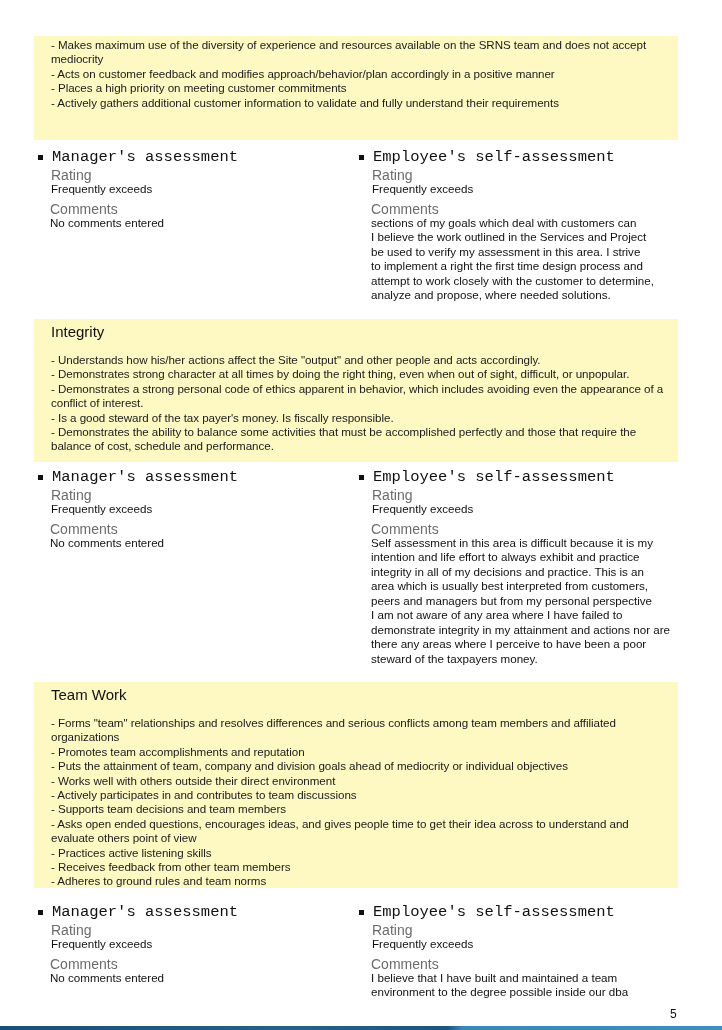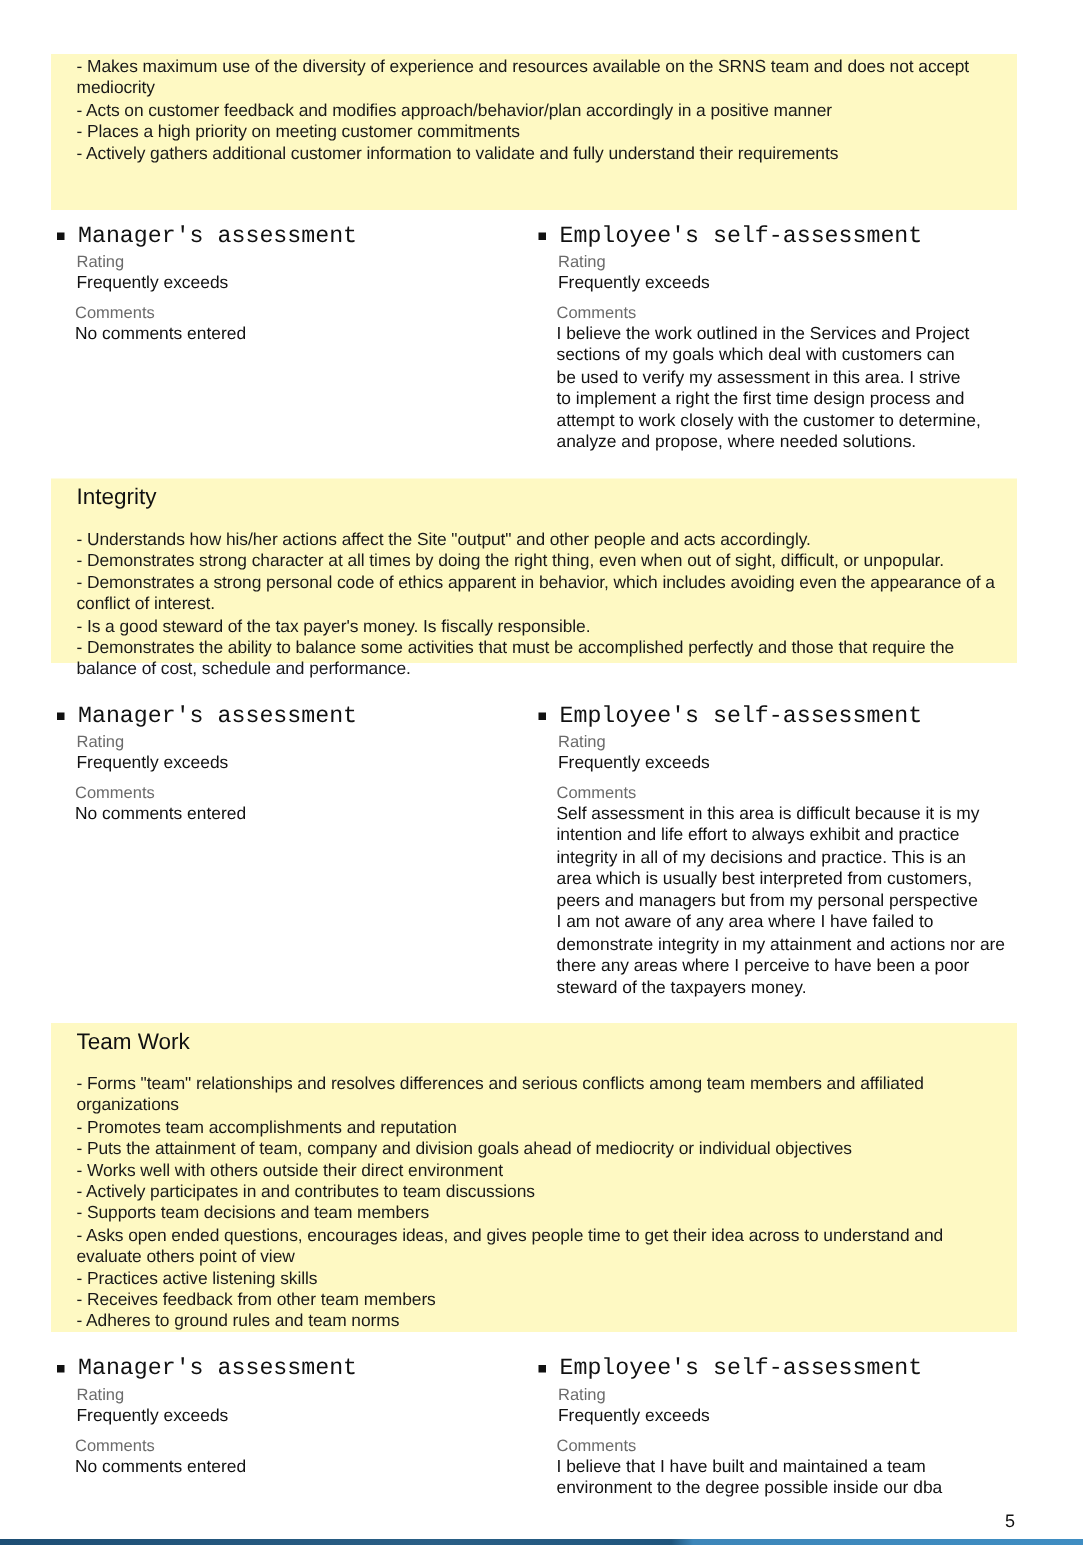--- a/index.html
+++ b/index.html
@@ -50,21 +50,21 @@
     }
     .bullet {
       display: inline-block;
       width: 5px;
       height: 5px;
       background: #111;
       margin-right: 9px;
       margin-left: 1px;
     }
     .field-label {
-      font-size: 11px;
+      font-size: 14px;
       color: #6b6b6b;
       line-height: 14px;
       margin-top: 2px;
       padding-left: 14px;
     }
     .field-value {
       font-size: 11.6px;
       color: #111;
       line-height: 14.5px;
       padding-left: 14px;
@@ -113,30 +113,30 @@
 
 <div class="assess" style="left:358px; top:148px;">
   <div class="assess-head">
     <span class="bullet"></span>
     <span>Employee's self-assessment</span>
   </div>
   <div class="field-label">Rating</div>
   <div class="field-value">Frequently exceeds</div>
   <div class="field-label comments">Comments</div>
   <div class="field-value comments-text">
+    <div>sections of my goals which deal with customers can</div>
     <div>I believe the work outlined in the Services and Project</div>
-    <div>sections of my goals which deal with customers can</div>
     <div>be used to verify my assessment in this area. I strive</div>
     <div>to implement a right the first time design process and</div>
     <div>attempt to work closely with the customer to determine,</div>
     <div>analyze and propose, where needed solutions.</div>
   </div>
 </div>
 
-<div class="panel" style="top:319px; height:123px;">
+<div class="panel" style="top:319px; height:143px;">
   <div class="panel-title">Integrity</div>
   <div class="panel-lines">
     <div>- Understands how his/her actions affect the Site "output" and other people and acts accordingly.</div>
     <div>- Demonstrates strong character at all times by doing the right thing, even when out of sight, difficult, or unpopular.</div>
     <div>- Demonstrates a strong personal code of ethics apparent in behavior, which includes avoiding even the appearance of a conflict of interest.</div>
     <div>- Is a good steward of the tax payer's money. Is fiscally responsible.</div>
     <div>- Demonstrates the ability to balance some activities that must be accomplished perfectly and those that require the balance of cost, schedule and performance.</div>
   </div>
 </div>
 

